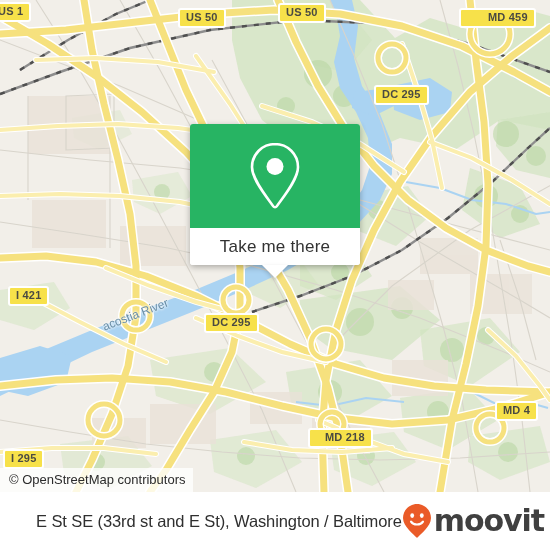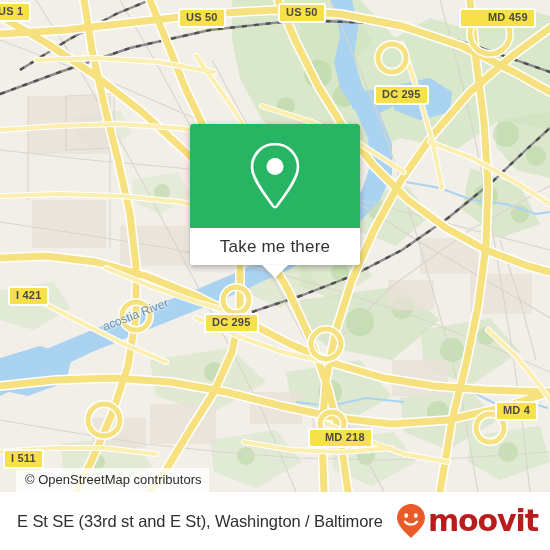--- a/index.html
+++ b/index.html
@@ -108,55 +108,54 @@
   .attribution {
     position: absolute;
     left: 0;
     bottom: 0;
     background: rgba(255,255,255,.78);
     color: #2b2b2b;
     font-size: 13px;
     line-height: 17px;
     padding: 3px 7px 4px 9px;
     white-space: nowrap;
-    margin-left: 16px;
   }
 
   
   .footer {
     position: absolute;
     left: 0;
     top: 492px;
     width: 550px;
     height: 58px;
     background: #ffffff;
     overflow: hidden;
   }
   .footer-inner {
     position: relative;
     height: 58px;
     display: flex;
     align-items: center;
-    padding: 0 12px 0 17px;
+    padding: 0 12px 0 36px;
     box-sizing: border-box;
   }
   .footer-title {
     color: #2f2f2f;
     font-size: 16.5px;
     white-space: nowrap;
     letter-spacing: -.1px;
   }
   .brand {
     margin-left: auto;
     display: flex;
     align-items: center;
     gap: 2px;
   }
   .brand-word {
-    color: #b91c1c;
+    color: #404040;
     font-size: 30px;
     font-weight: bold;
     letter-spacing: -1.1px;
     line-height: 30px;
     font-family: "DejaVu Sans", sans-serif;
   }
 </style>
 </head>
 <body>
 
@@ -383,21 +382,21 @@
 
     <div class="water-label" style="left:103px; top:320px; transform:rotate(-21deg); transform-origin:left center;">acostia River</div>
 
     <div class="shield" style="left:-10px; top:2px;">US 1</div>
     <div class="shield" style="left:178px; top:8px;">US 50</div>
     <div class="shield" style="left:278px; top:3px;">US 50</div>
     <div class="shield" style="left:459px; top:8px;padding-left:27px;">MD 459</div>
     <div class="shield" style="left:374px; top:85px;">DC 295</div>
     <div class="shield" style="left:8px; top:286px;">I 421</div>
     <div class="shield" style="left:204px; top:313px;">DC 295</div>
-    <div class="shield" style="left:3px; top:449px;">I 511</div>
+    <div class="shield" style="left:3px; top:449px;">I 295</div>
     <div class="shield" style="left:308px; top:428px;padding-left:15px;">MD 218</div>
     <div class="shield" style="left:465px; top:401px;margin-left:30px;">MD 4</div>
 
     <div class="popup">
       <div class="popup-head">
         <svg width="62" height="72" viewBox="0 0 62 72">
           <path d="M31 4 C18.3 4 8 14.3 8 27 C8 40 24 58.5 29.3 66.4 C30.1 67.6 31.9 67.6 32.7 66.4 C38 58.5 54 40 54 27 C54 14.3 43.7 4 31 4 Z" fill="none" stroke="#ffffff" stroke-width="2.6"></path>
           <circle cx="31" cy="26.5" r="8.5" fill="#ffffff"></circle>
         </svg>
       </div>

